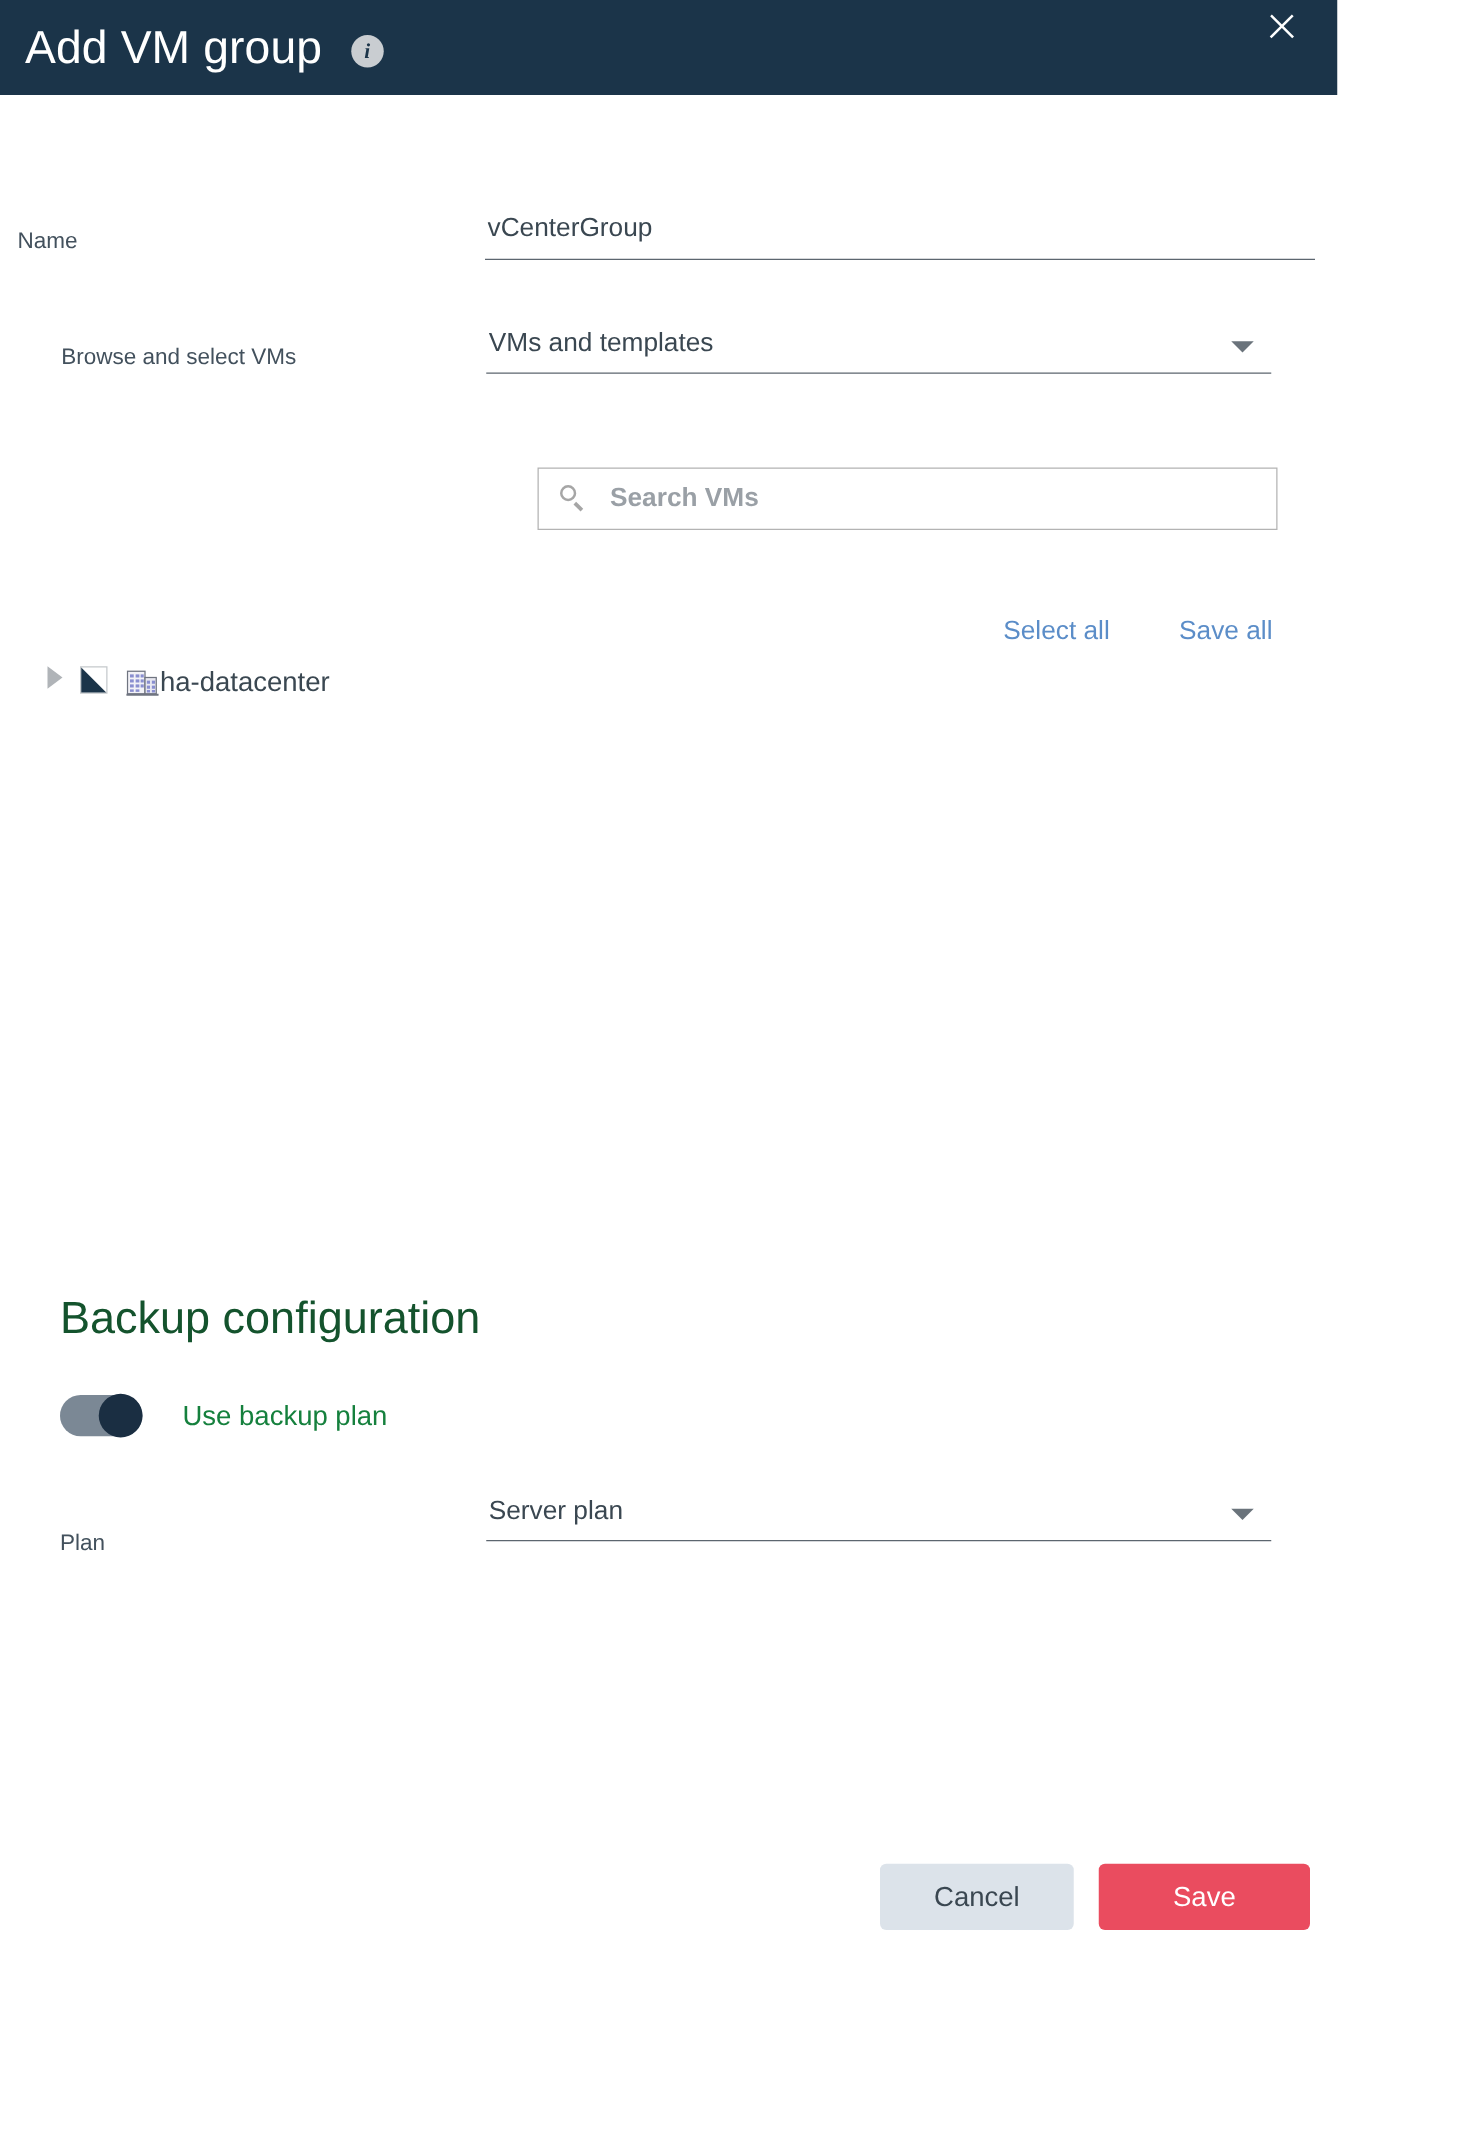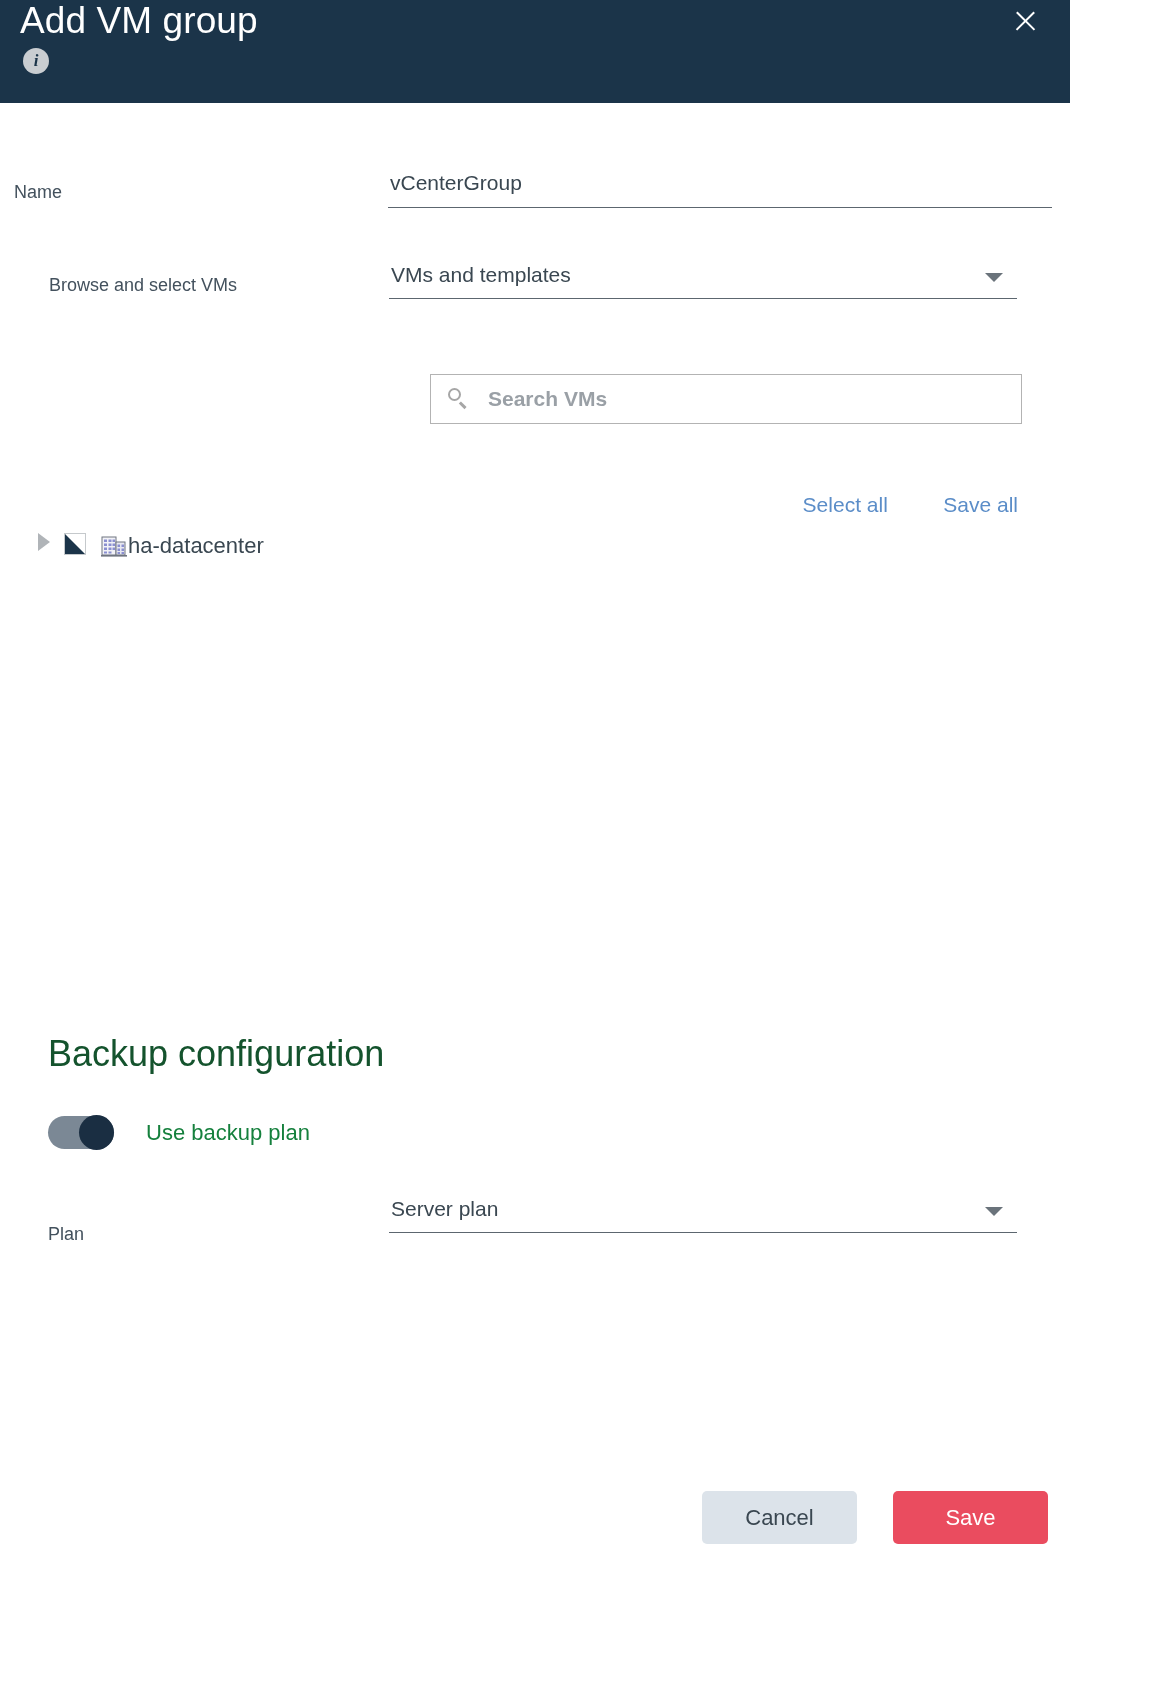--- a/index.html
+++ b/index.html
@@ -15,24 +15,24 @@
     -webkit-font-smoothing: antialiased;
     overflow: hidden;
     position: relative;
   }
 
   
   .dialog-header {
     position: absolute;
     left: 0; top: 0;
     width: 1070px;
-    height: 103px;
+    height: 76px;
     background: #1b3449;
     display: flex;
-    flex-direction: column;
+    align-items: center;
   }
   .header-title {
     color: #ffffff;
     font-size: 37px;
     font-weight: 400;
     margin-left: 20px;
     letter-spacing: 0.1px;
     white-space: nowrap;
   }
   .info-icon {
@@ -311,38 +311,38 @@
   }
 
   
   .footer {
     position: absolute;
     left: 0;
     top: 1388px;
     width: 1048px;
     display: flex;
     justify-content: flex-end;
-    gap: 36px;
+    gap: 20px;
   }
   .btn {
     border: none;
     font-family: "Liberation Sans", sans-serif;
     font-size: 22px;
     border-radius: 5px;
     cursor: pointer;
     padding: 0;
   }
   .btn-cancel {
     width: 155px;
     height: 53px;
     background: #dce3ea;
     color: #3a4751;
   }
   .btn-save {
-    width: 155px;
+    width: 169px;
     height: 53px;
     background: #ea4c5f;
     color: #ffffff;
   }
 
   
   .right-gutter {
     position: absolute;
     left: 1070px;
     top: 0;

